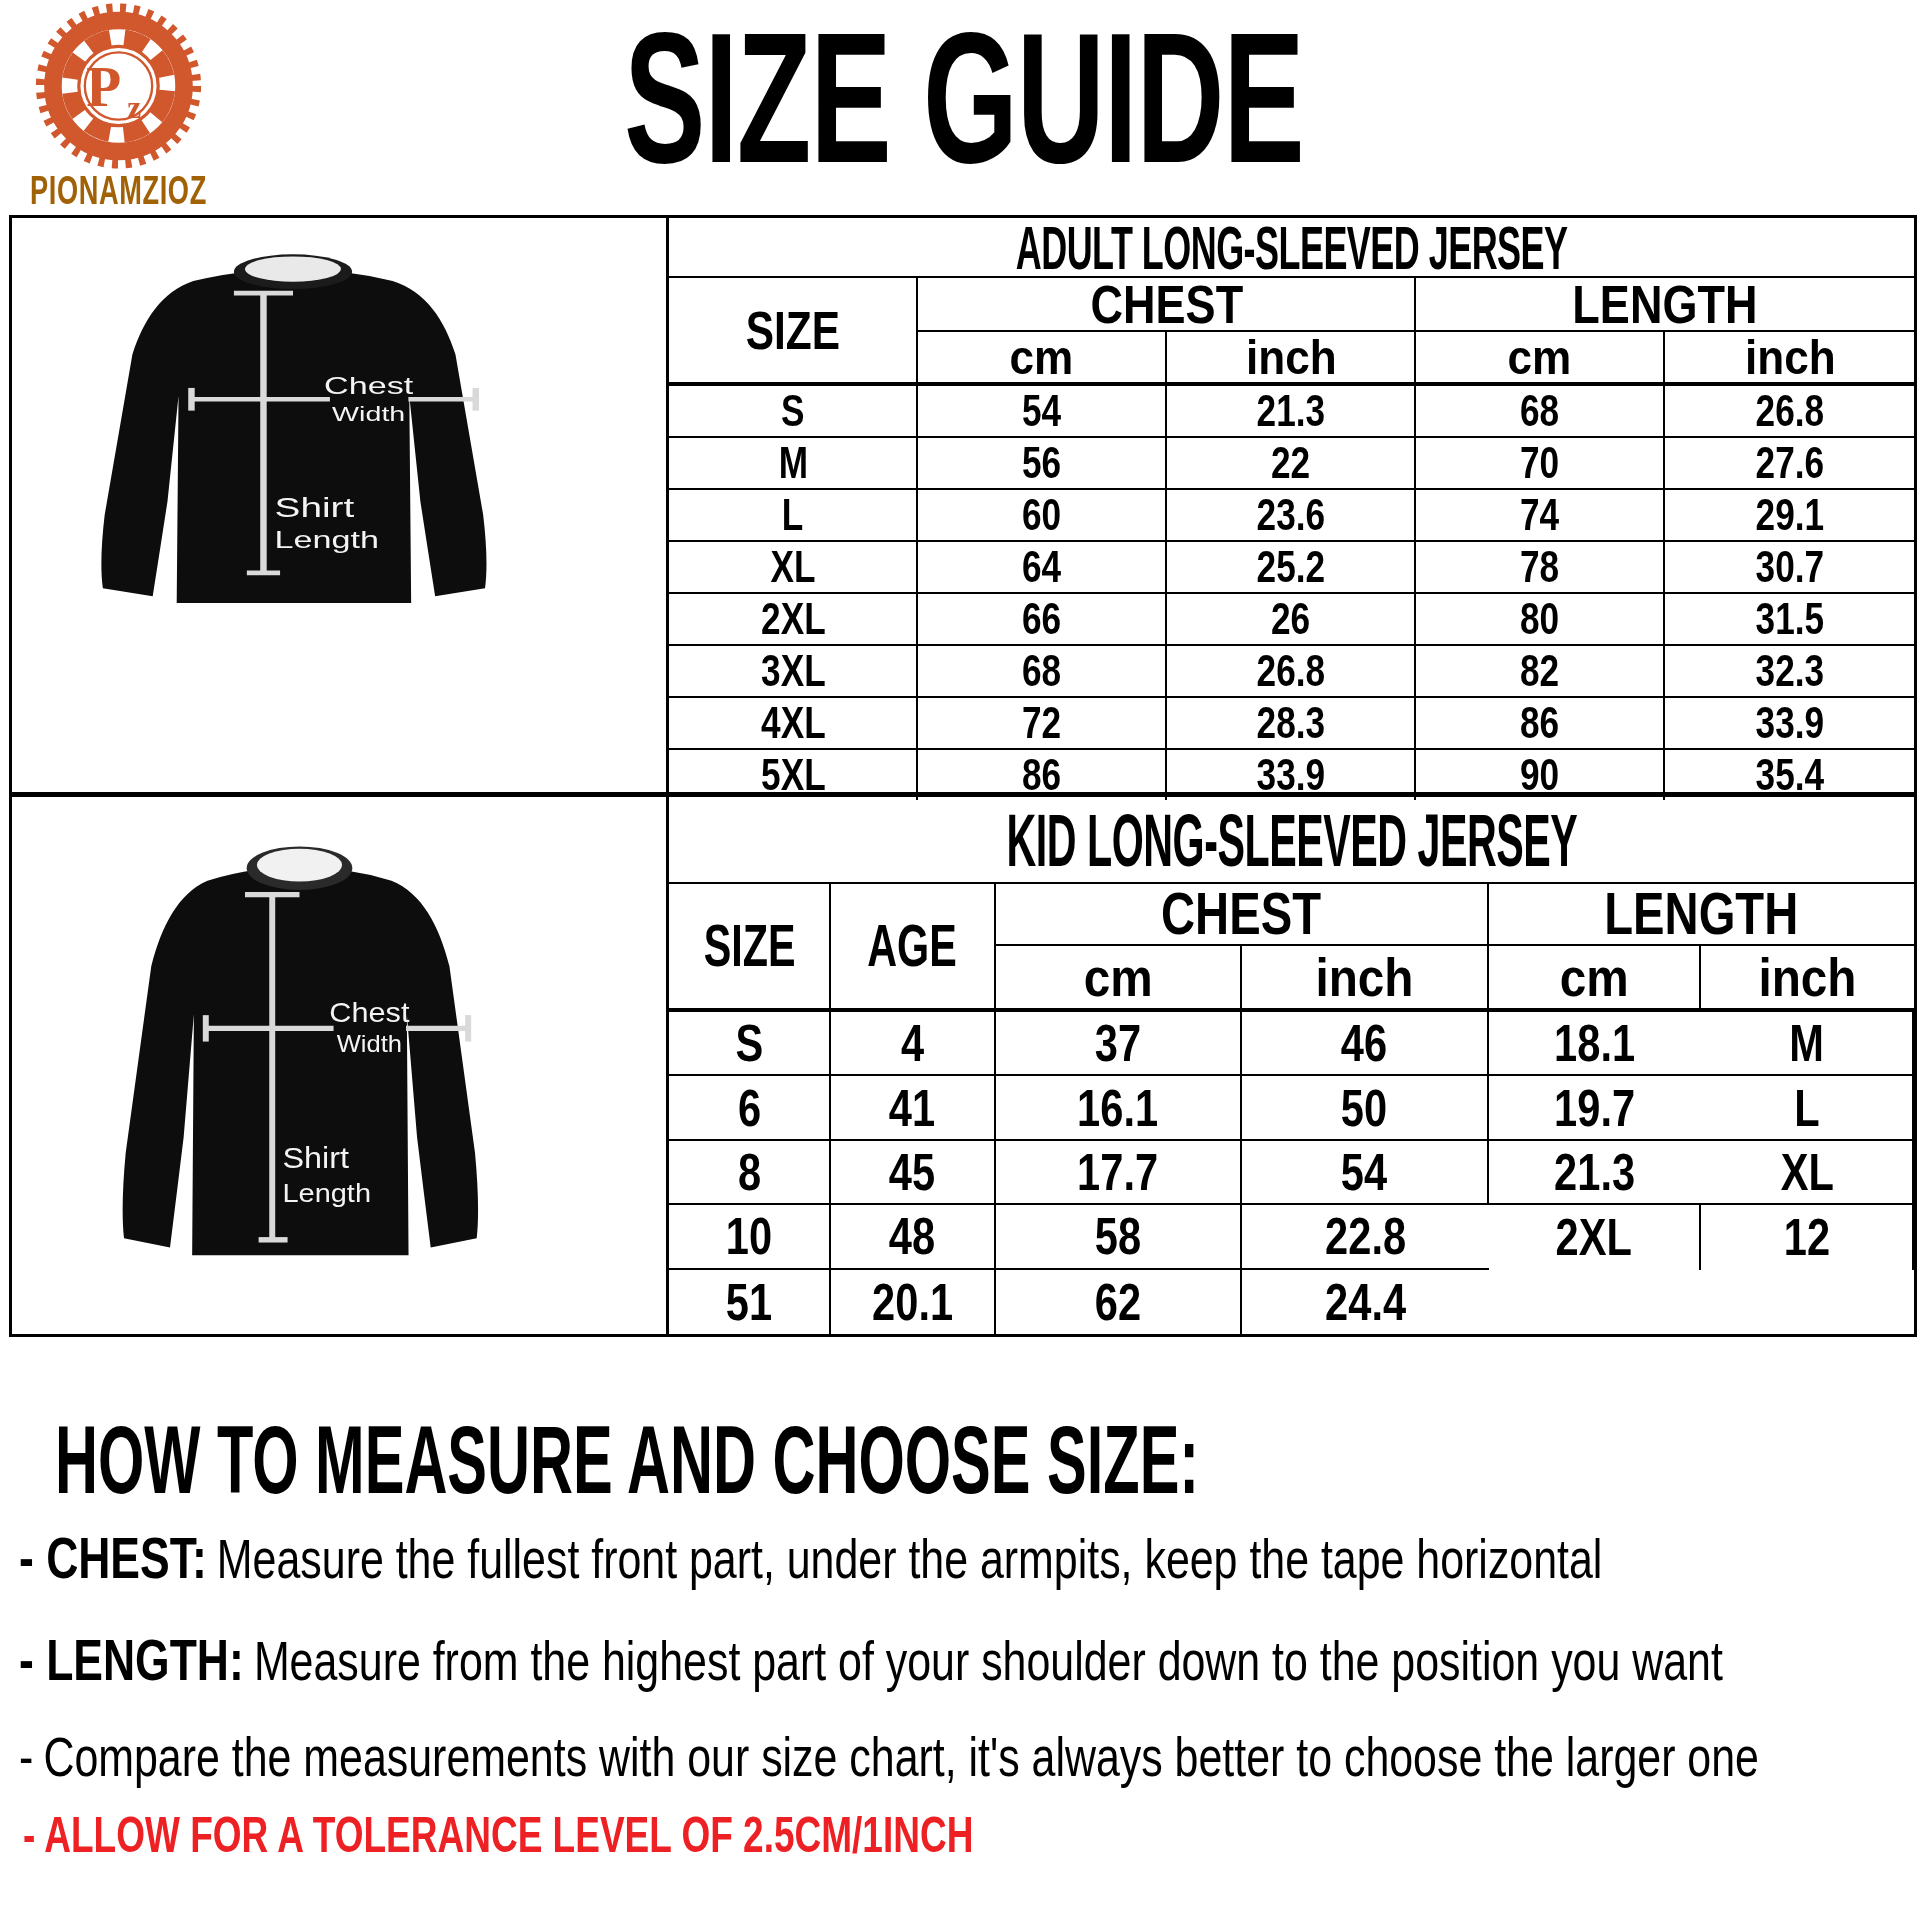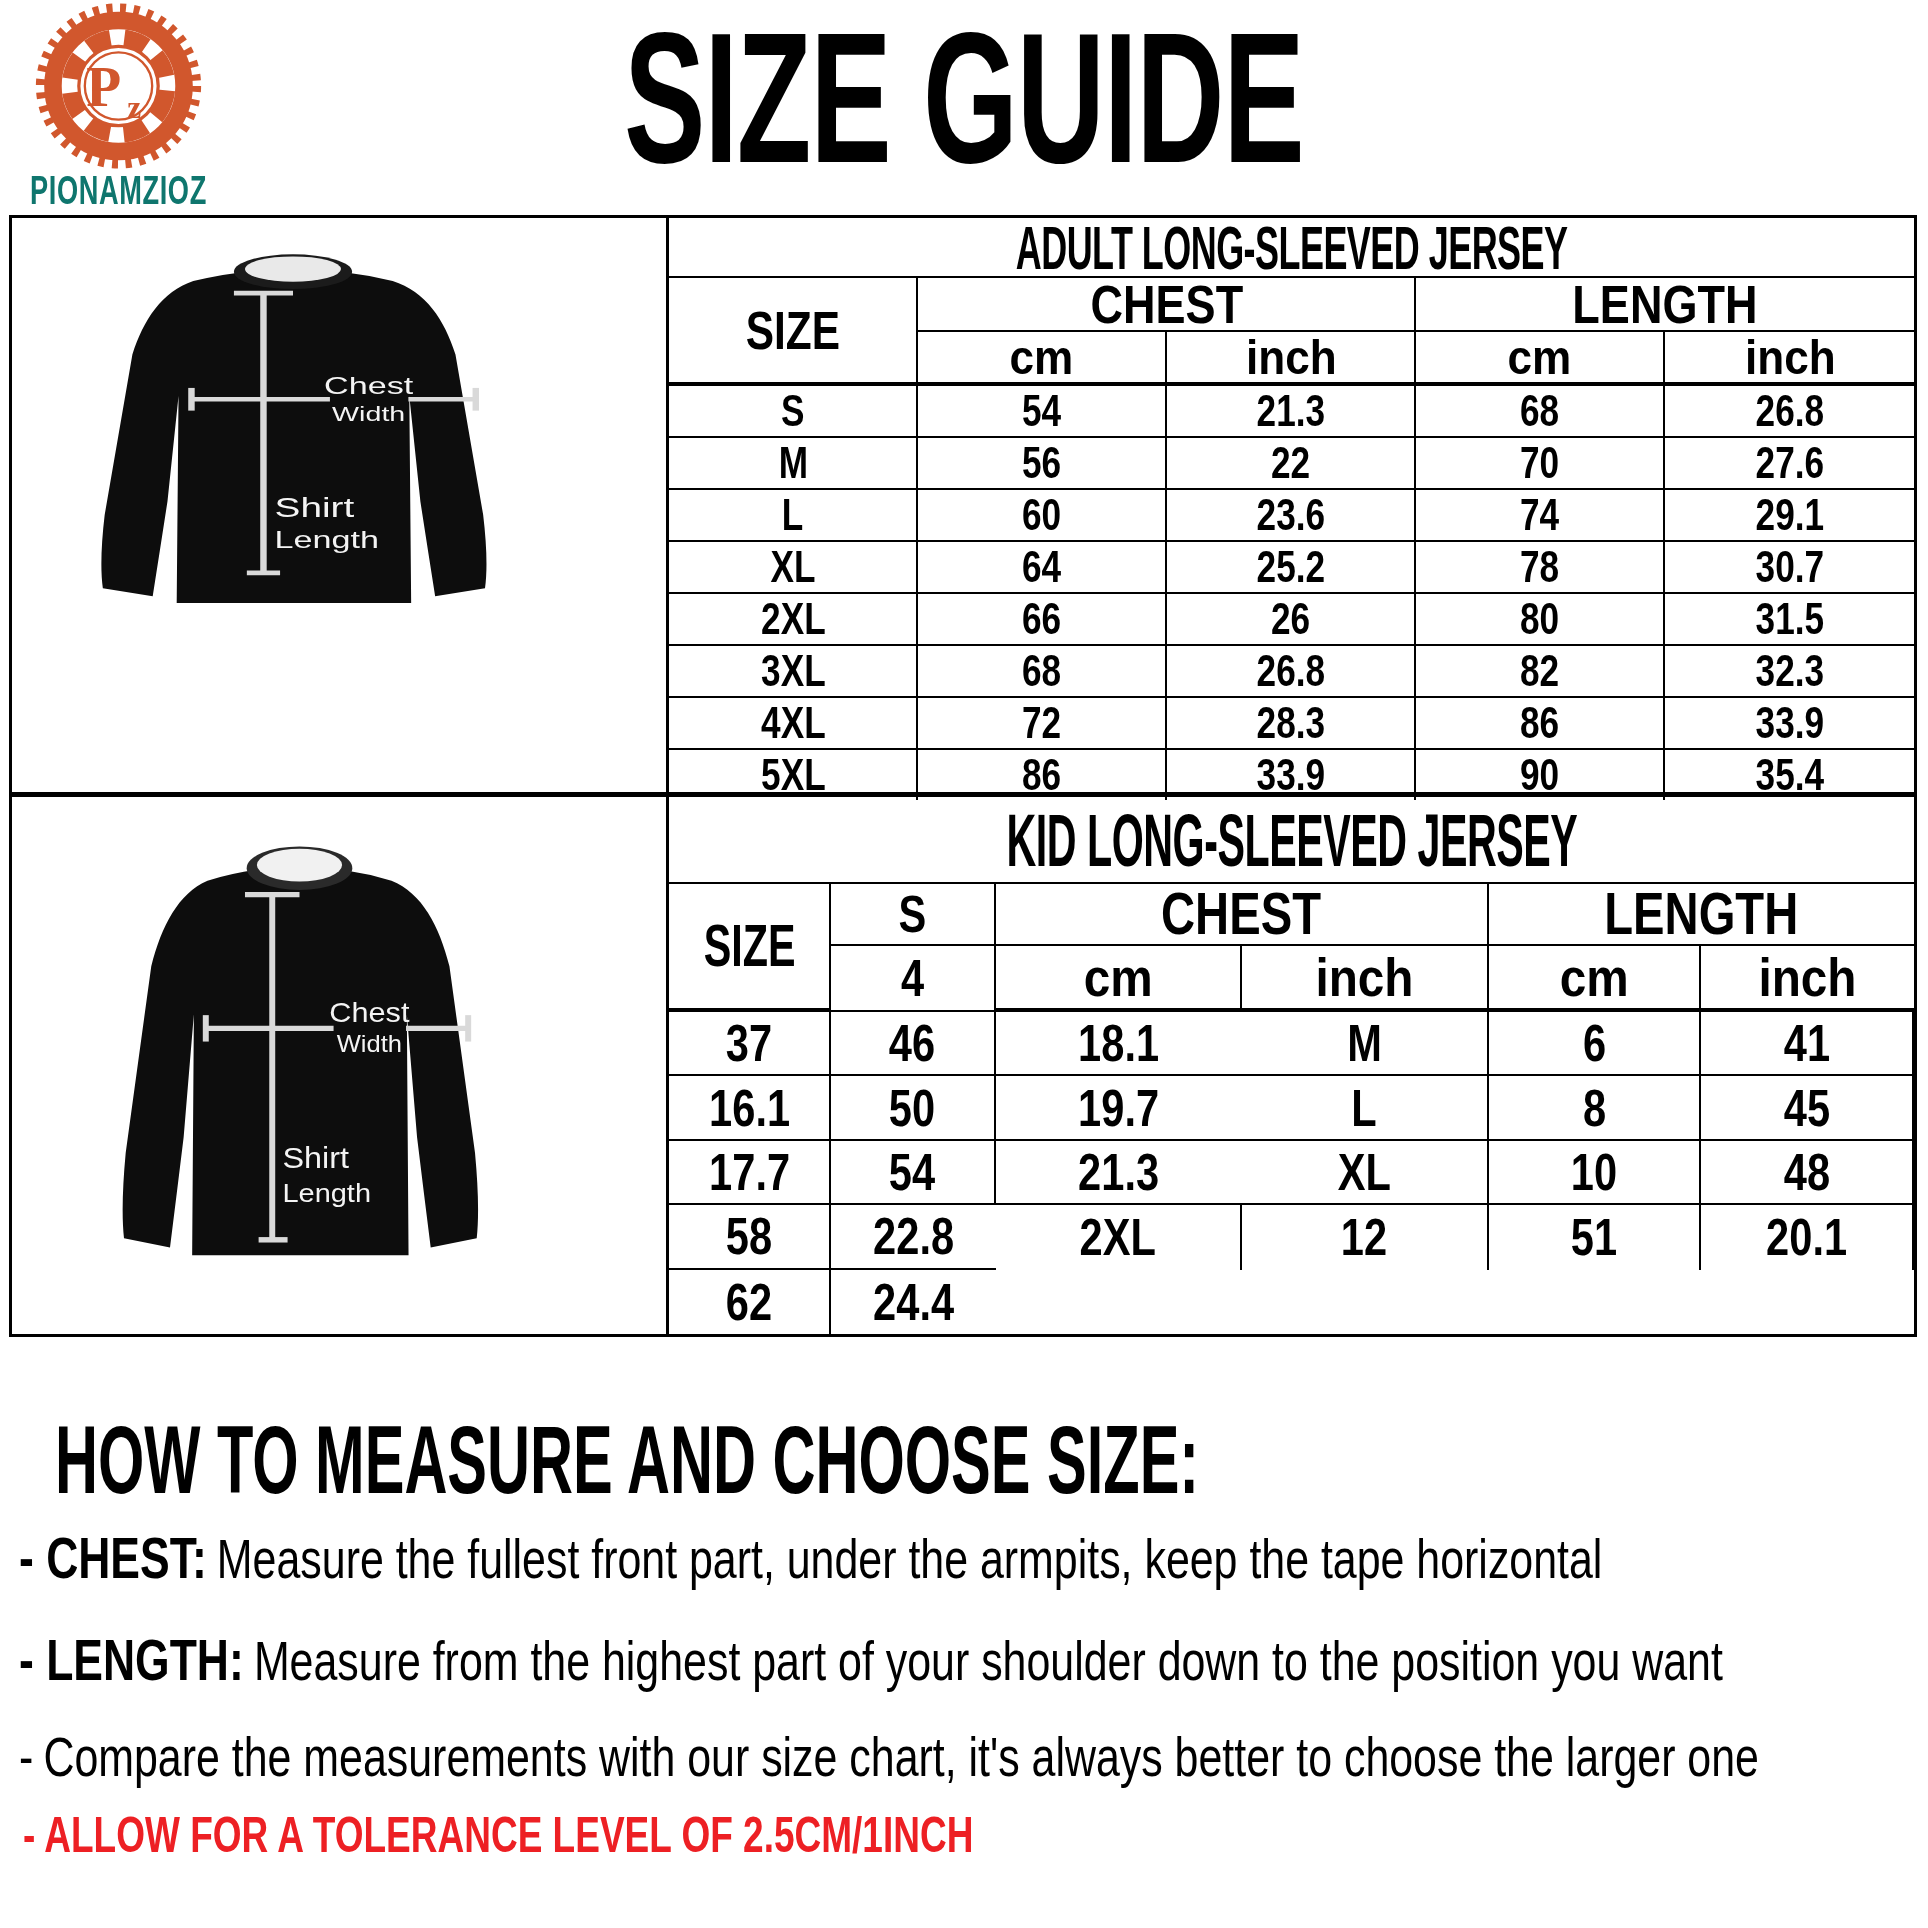--- a/index.html
+++ b/index.html
@@ -72,21 +72,21 @@
         <circle cx="100" cy="91" r="84" stroke-width="11" stroke-dasharray="6.5 8.2"></circle>
         <circle cx="100" cy="91" r="71" stroke-width="19"></circle>
         <circle cx="100" cy="91" r="52" stroke-width="19" stroke="#d1572d" stroke-dasharray="25 15" transform="rotate(12 100 91)"></circle>
       </g>
       <circle cx="100" cy="91" r="43" fill="#ffffff"></circle>
       <circle cx="100" cy="91" r="43" fill="none" stroke="#d1572d" stroke-width="3.5"></circle>
       <circle cx="100" cy="91" r="36.5" fill="none" stroke="#d1572d" stroke-width="2.5"></circle>
       <text x="84" y="113" text-anchor="middle" font-family="Liberation Serif, serif" font-weight="bold" font-size="62" fill="#d1572d">P</text>
       <text x="117" y="126" text-anchor="middle" font-family="Liberation Serif, serif" font-weight="bold" font-size="34" fill="#d1572d">z</text>
     </svg>
-    <div class="brand-name" style="color: #0f766e;">
+    <div class="brand-name" style="color: #a16207;">
       <span class="sx ol sx68">PIONAMZIOZ</span>
     </div>
   </div>
 
   <div class="main-title">
     <span class="sx sx66">SIZE GUIDE</span>
   </div>
 
   <section class="size-box">
 
@@ -317,20 +317,23 @@
 
     <div class="cell">
       <div class="grid kgrid">
         <div class="c bb" style="grid-column:1/7">
           <span class="t tt sx sx55">KID LONG-SLEEVED JERSEY</span>
           </div>
 
         <div class="c br bbt" style="grid-column:1;grid-row:2/4">
           <span class="t hdr sx sx72 sx7">SIZE</span>
           </div>
+        <div class="c br bbt" style="grid-column:2;grid-row:2/4">
+          <span class="t hdr sx sx7">AGE</span>
+          </div>
         <div class="c br bb" style="grid-column:3/5;grid-row:2">
           <span class="t hdr sx sx8">CHEST</span>
           </div>
         <div class="c bb" style="grid-column:5/7;grid-row:2">
           <span class="t hdr sx sx8">LENGTH</span>
           </div>
 
         <div class="c br bbt" style="grid-column:3;grid-row:3">
           <span class="t unit sx sx9">cm</span>
           </div>

